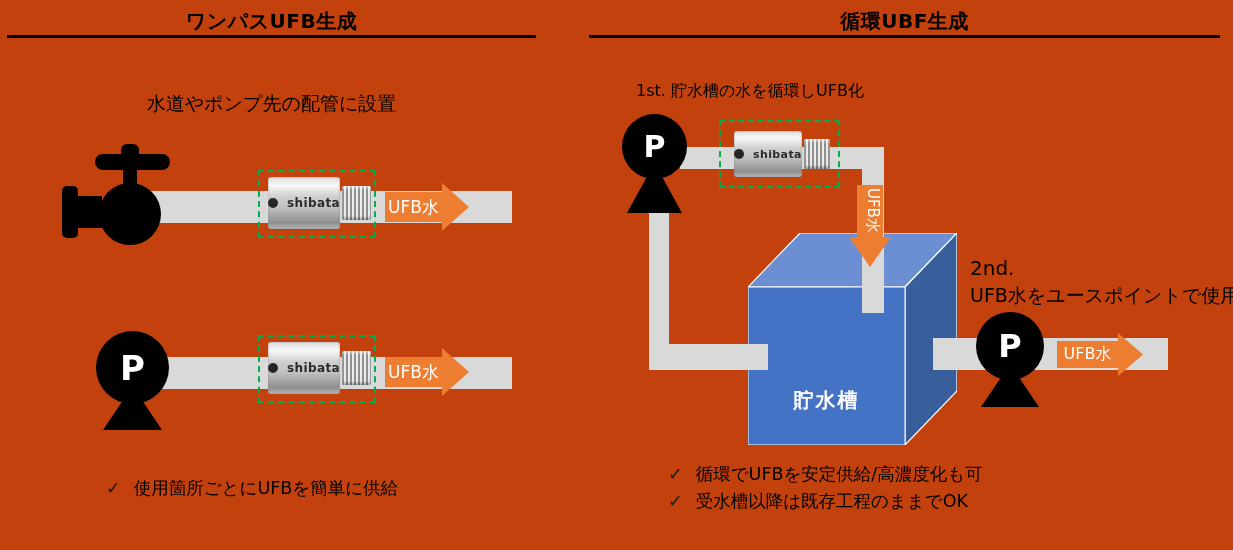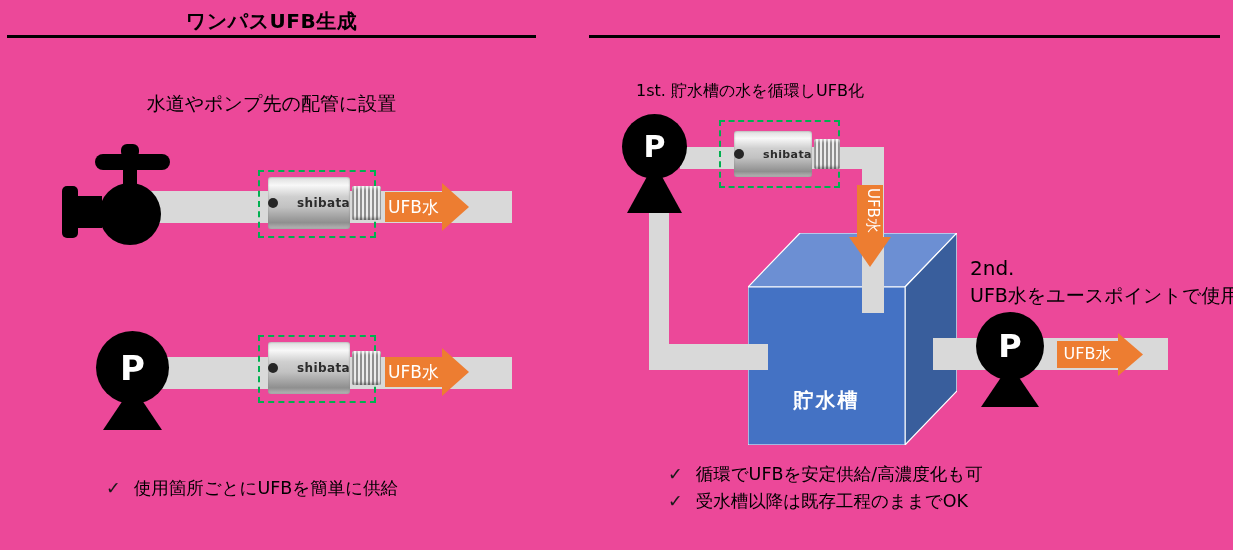--- a/index.html
+++ b/index.html
@@ -1,17 +1,17 @@
 <!DOCTYPE html>
 <html><head>
 <meta charset="utf-8">
 <style>
   html,body { margin:0; padding:0; background:#fff; }
   .canvas {
-    position:relative; width:1233px; height:550px; background:#ec4899;
+    position:relative; width:1233px; height:550px; background:#c2410c;
     font-family:"DejaVu Sans","Liberation Sans",sans-serif; overflow:hidden; color:#000;
   }
 
   
   .hdr { position:absolute; top:8px; font-size:20px; font-weight:bold; text-align:center; letter-spacing:.5px; }
   #hdr-left  { left:7px;   width:529px; }
   #hdr-right { left:589px; width:631px; }
   .hdr-line { position:absolute; top:35px; height:3px; background:#000; }
   #line-left  { left:7px;   width:529px; }
   #line-right { left:589px; width:631px; }
@@ -77,41 +77,42 @@
   #g-r  { left:719px; top:120px; width:117px; height:64px; }
 
   
   .device { position:absolute; display:flex; align-items:center; }
   .dev-body { flex:0 0 66%; height:100%; border-radius:3px;
     background:linear-gradient(180deg,#dcdcdc 0%,#f8f8f8 16%,#cfcfcf 38%,#c2c2c2 58%,#8f8f8f 88%,#b7b7b7 100%);
     display:flex; align-items:center; justify-content:center; box-shadow:inset 0 0 2px #8a8a8a; }
   .dev-thread { flex:0 0 30%; height:66%; margin-left:2px; border-radius:2px;
     background:repeating-linear-gradient(90deg,#8f8f8f 0 2px,#ececec 2px 4px);
     box-shadow:inset 0 2px 3px rgba(255,255,255,.65), inset 0 -2px 3px rgba(0,0,0,.35); }
-  .dev-brand { display:flex; align-items:center; gap:19px; color:#2c2c2c; font-weight:bold;
+  .dev-brand { display:flex; align-items:center; gap:9px; color:#2c2c2c; font-weight:bold;
                font-size:12px; letter-spacing:.4px; }
   .dev-logo { width:10px; height:10px; border-radius:50%; background:#262626; flex:0 0 auto; }
   #dev-l1 { left:268px; top:177px; width:95px; height:52px; }
   #dev-l2 { left:268px; top:342px; width:95px; height:52px; }
   #dev-r  { left:734px; top:131px; width:88px; height:46px; }
   #dev-r .dev-brand { font-size:11px; }
 
   
   .note-line { display:flex; gap:13px; align-items:baseline; }
   .checkmark { color:#1a1a1a; }
   #note-left   { position:absolute; left:106px; top:476px; font-size:17.5px; }
   #notes-right { position:absolute; left:668px; top:461px; font-size:17.5px; line-height:27px; }
 </style>
 </head>
 <body>
 
 <div class="canvas">
 
   <div class="hdr" id="hdr-left">ワンパスUFB生成</div>
   <div class="hdr-line" id="line-left"></div>
+  <div class="hdr" id="hdr-right">循環UBF生成</div>
   <div class="hdr-line" id="line-right"></div>
 
   <div id="subtitle-left">水道やポンプ先の配管に設置</div>
   <div id="step1">1st. 貯水槽の水を循環しUFB化</div>
   <div id="step2h">2nd.</div>
   <div id="step2t">UFB水をユースポイントで使用</div>
 
   <svg id="tank" viewBox="0 0 209 212" aria-hidden="true">
     <polygon points="0,54 52,0 209,0 157,54" fill="#6C8FD3" stroke="#ffffff" stroke-width="1.2"></polygon>
     <polygon points="157,54 209,0 209,158 157,212" fill="#395E9C" stroke="#ffffff" stroke-width="1.2"></polygon>

